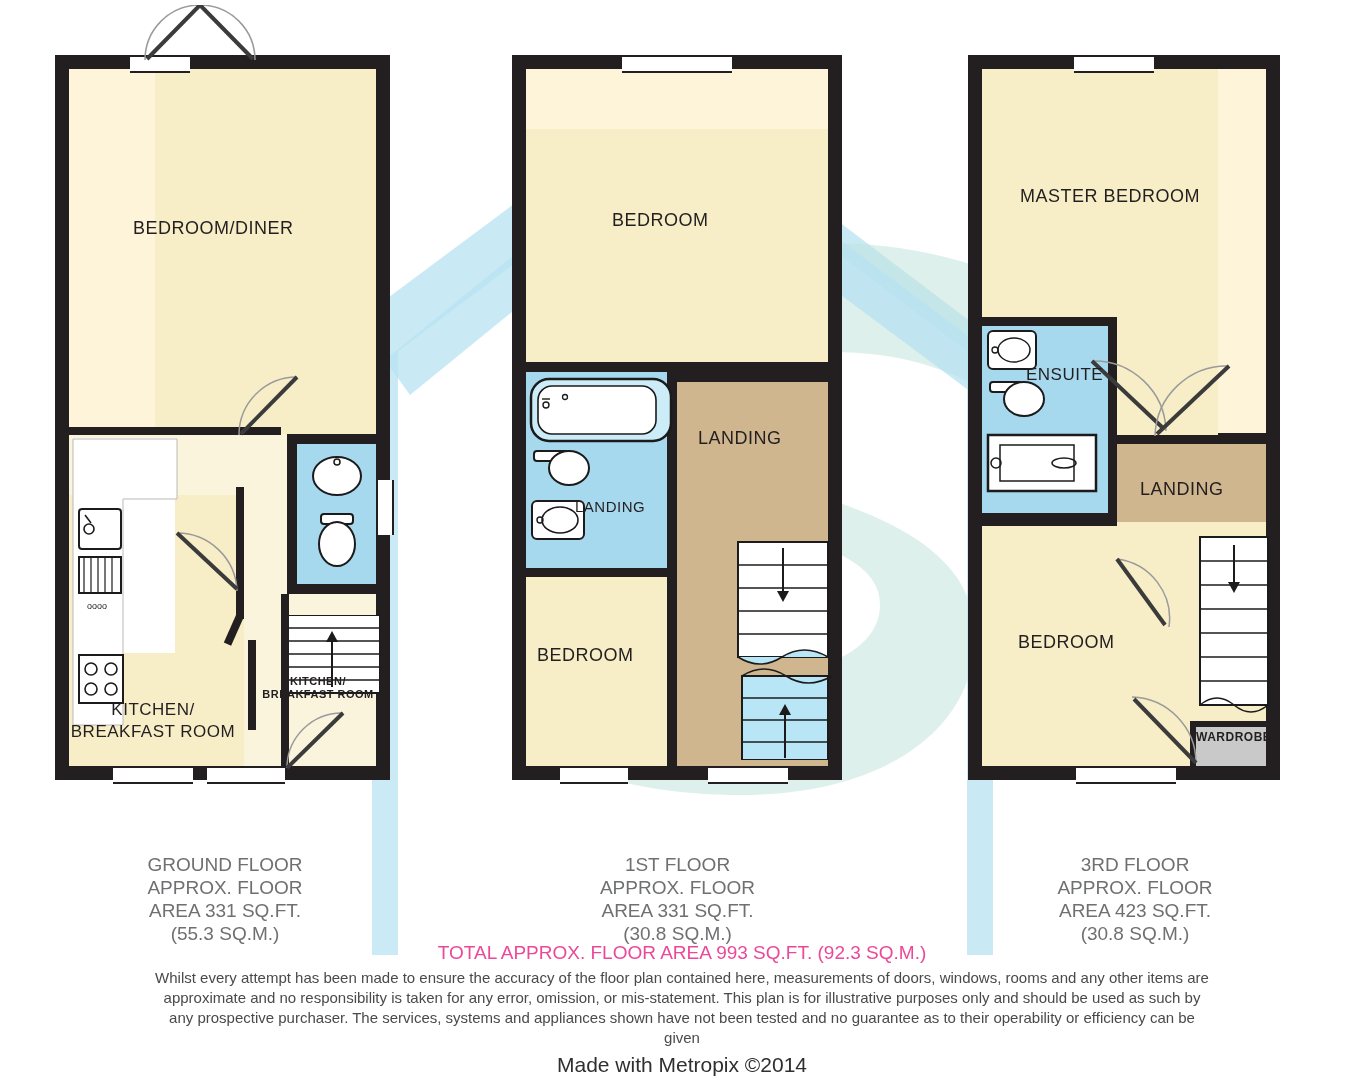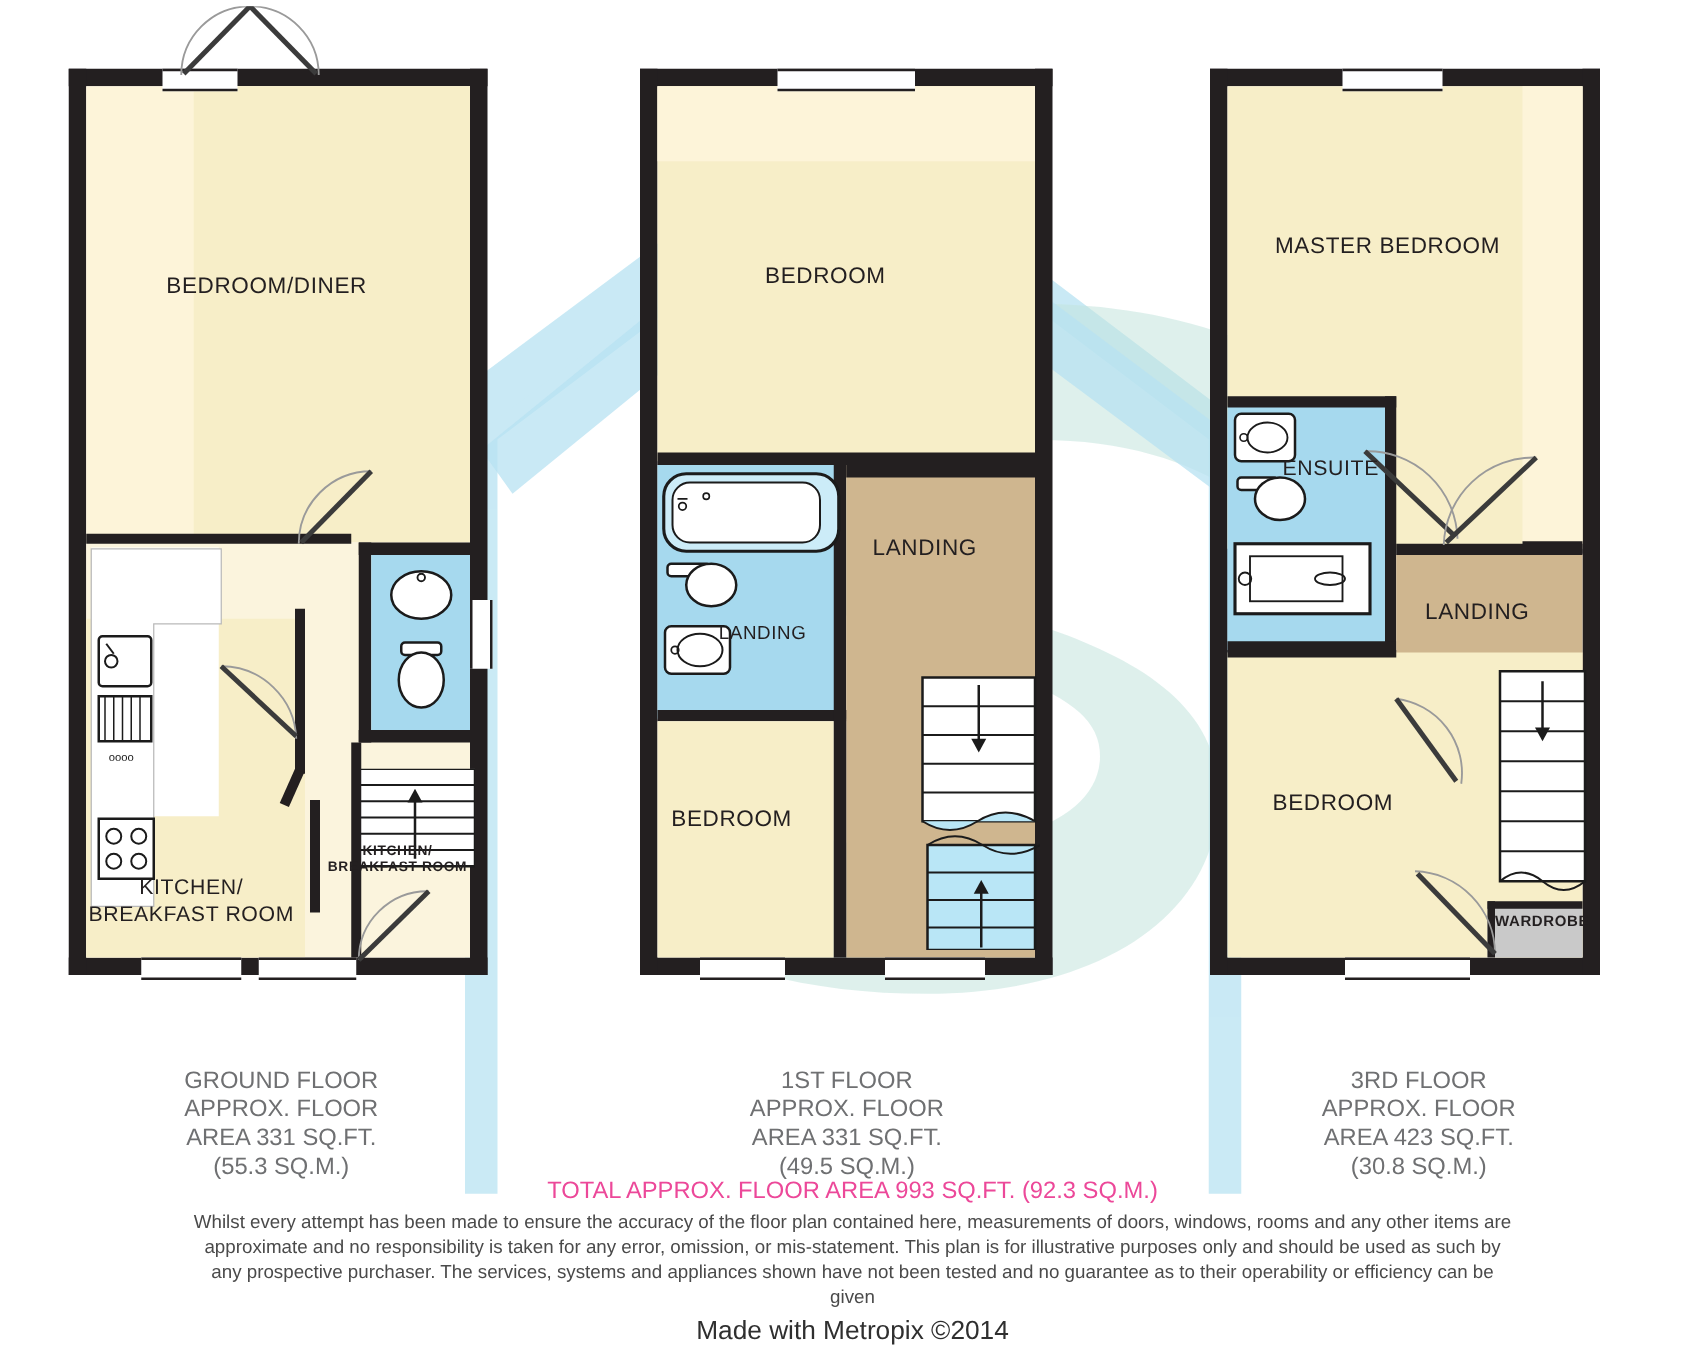--- a/index.html
+++ b/index.html
@@ -328,21 +328,21 @@
     <div class="label l12" style="left:228px;top:675px;">WARDROBE</div>
   </div>
 
   <div class="caption" style="left:105px;top:853px;width:240px;">GROUND FLOOR
 APPROX. FLOOR
 AREA 331 SQ.FT.
 (55.3 SQ.M.)</div>
   <div class="caption" style="left:565px;top:853px;width:225px;">1ST FLOOR
 APPROX. FLOOR
 AREA 331 SQ.FT.
-(49.5 SQ.M.)</div>
+(30.8 SQ.M.)</div>
   <div class="caption" style="left:1020px;top:853px;width:230px;">3RD FLOOR
 APPROX. FLOOR
 AREA 423 SQ.FT.
 (30.8 SQ.M.)</div>
 
   <div class="total" style="left:0;top:942px;">TOTAL APPROX. FLOOR AREA 993 SQ.FT. (92.3 SQ.M.)</div>
 
   <div class="disclaimer" style="left:0;top:968px;padding:0 150px;box-sizing:border-box;">Whilst every attempt has been made to ensure the accuracy of the floor plan contained here, measurements of doors, windows, rooms and any other items are approximate and no responsibility is taken for any error, omission, or mis-statement. This plan is for illustrative purposes only and should be used as such by any prospective purchaser. The services, systems and appliances shown have not been tested and no guarantee as to their operability or efficiency can be given</div>
 
   <div class="madewith" style="left:0;top:1053px;">Made with Metropix ©2014</div>

